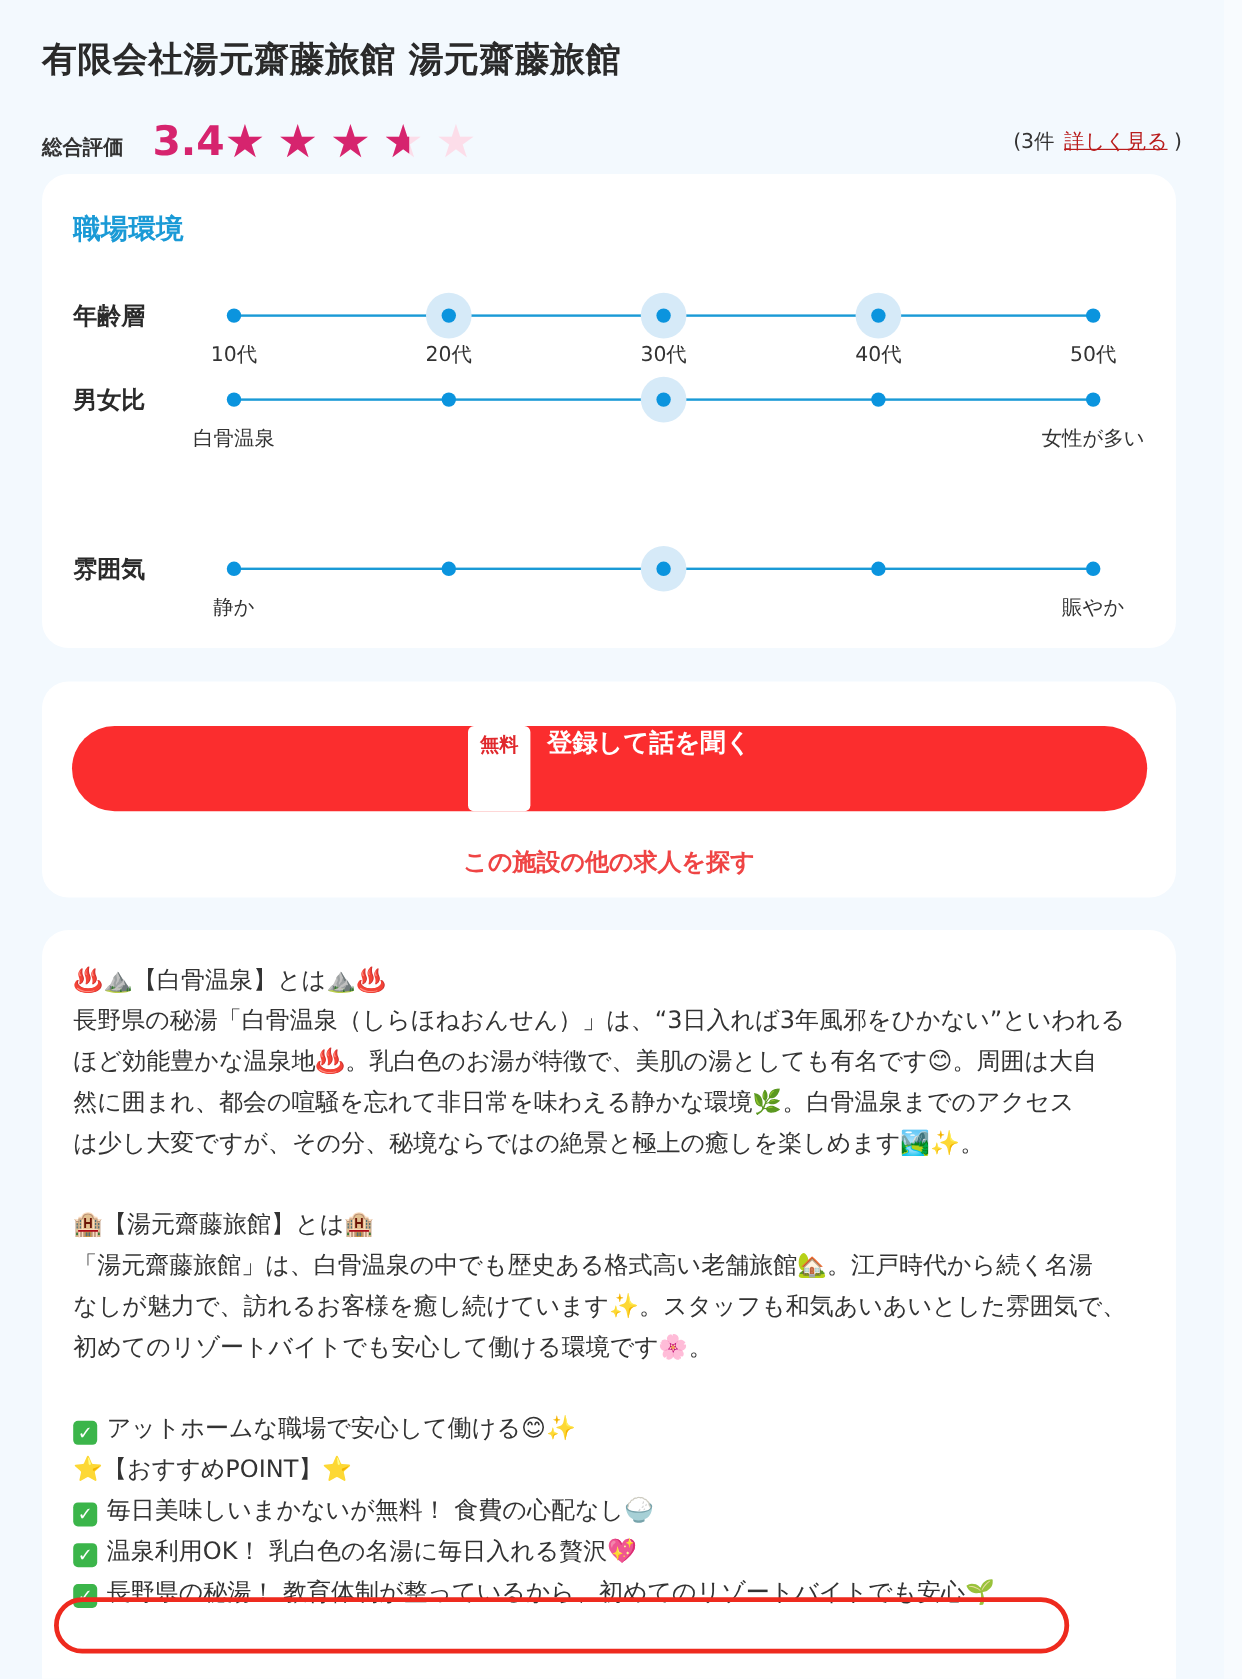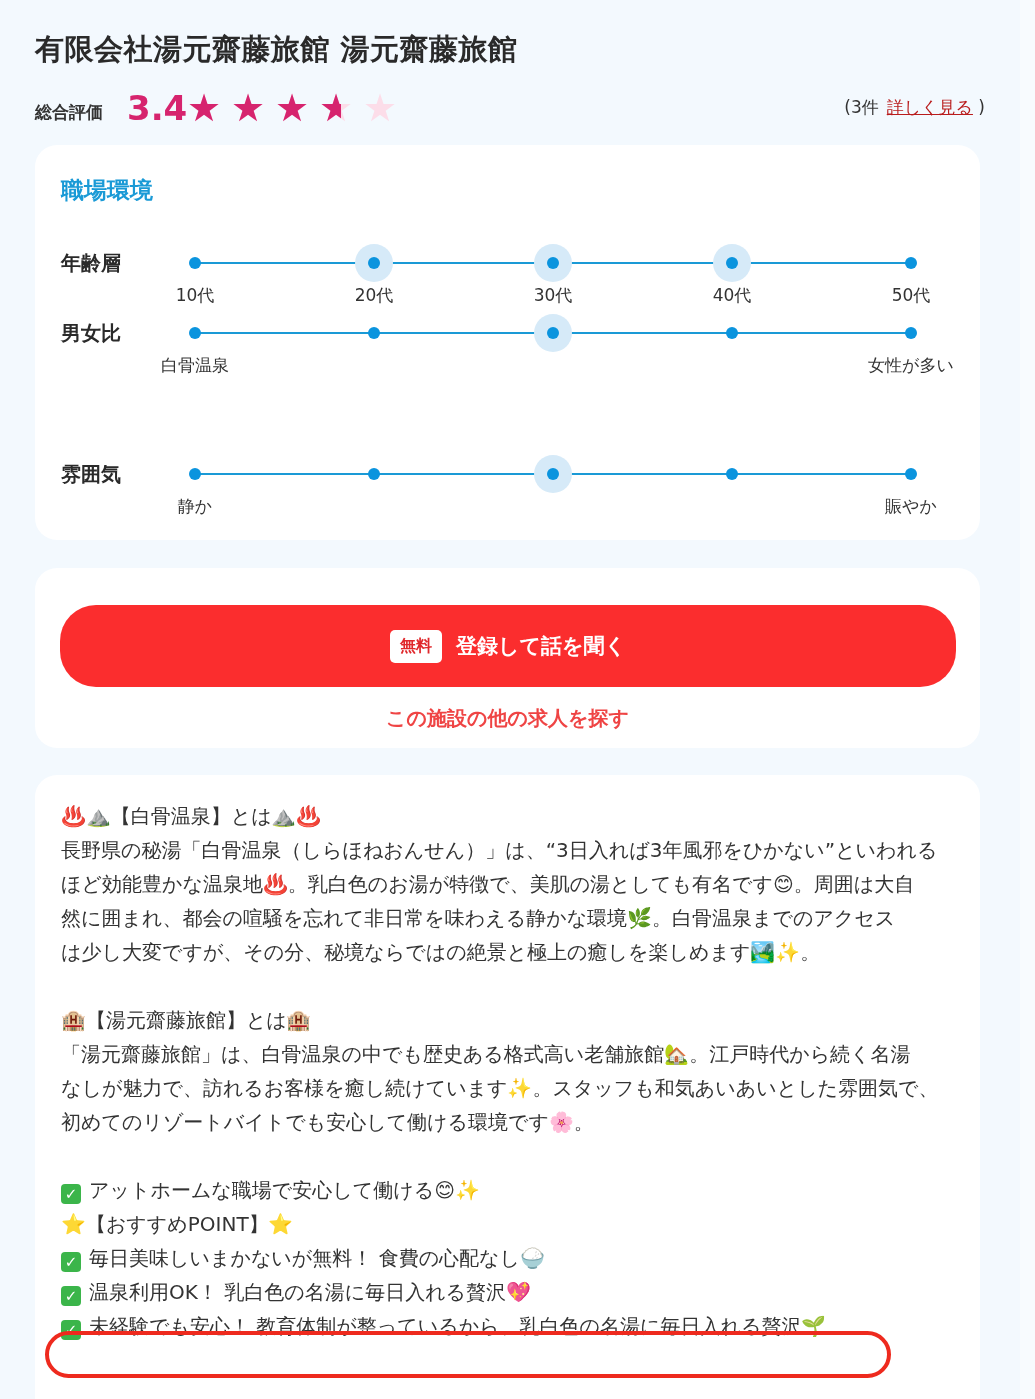--- a/index.html
+++ b/index.html
@@ -13,21 +13,21 @@
   .right-gutter {
     position: absolute; top: 0; right: 0; width: 15px; height: 1399px;
     background: #f8fbfe;
   }
   .title {
     position: absolute; left: 35px; top: 30px;
     font-size: 29px; font-weight: bold; color: #2a2a2a; letter-spacing: 0.5px;
     white-space: nowrap;
     text-align: center;
   }
-  .rating-row { position: absolute; left: 35px; top: 88px; height: 44px; width: 950px; }
+  .rating-row { position: absolute; left: 35px; top: 98px; height: 44px; width: 950px; }
   .rating-label { position: absolute; left: 0; top: 13px; font-size: 17px; font-weight: bold; color: #333; }
   .rating-value { position: absolute; left: 92px; top: 0; font-size: 34px; font-weight: bold; color: #d6246e; }
   .stars { position: absolute; left: 152px; top: 0; height: 40px; display: flex; }
   .star { position: relative; width: 44px; height: 40px; font-size: 38px; line-height: 40px; color: #fcdde9; }
   .star .fill { position: absolute; left: 0; top: 0; height: 40px; overflow: hidden; color: #d6246e; white-space: nowrap; }
   .review-count { position: absolute; right: 0; top: 8px; font-size: 17px; color: #333; white-space: nowrap; }
   .review-count a { color: #b91c1c; text-decoration: underline; margin-left: 8px; cursor: pointer; }
 
   .card { position: absolute; left: 35px; width: 945px; background: #ffffff; border-radius: 22px; }
   .card-env { top: 145px; height: 395px; }
@@ -36,23 +36,23 @@
 
   .env-title { position: absolute; left: 26px; top: 30px; font-size: 23px; font-weight: bold; color: #1a9ad6; }
   .scale-row { position: absolute; left: 0; width: 945px; height: 60px; }
   .scale-label { position: absolute; left: 26px; top: 0; font-size: 20px; font-weight: bold; color: #2a2a2a; }
   .scale-track { position: absolute; left: 160px; top: 12px; width: 716px; height: 2px; background: #1a9ad6; }
   .scale-dot { position: absolute; top: 0; width: 12px; height: 12px; margin-left: -6px; margin-top: -5px; border-radius: 50%; background: #0b94de; }
   .scale-halo { position: absolute; top: 0; width: 38px; height: 38px; margin-left: -19px; margin-top: -18px; border-radius: 50%; background: #d6eaf8; }
   .scale-tick { position: absolute; top: 22px; font-size: 17px; color: #333; transform: translateX(-50%); white-space: nowrap; }
 
   .cta-button {
-    position: absolute; left: 25px; top: 37px; width: 896px; height: 82px;
+    position: absolute; left: 25px; top: 37px; width: 896px; height: 71px;
     border-radius: 36px; background: #fb2d2e; cursor: pointer;
-    display: flex; align-items: center; justify-content: center;
+    display: flex; justify-content: center;
   }
   .free-badge {
     background: #fff; color: #e0282c; font-size: 16px; font-weight: bold;
     border-radius: 5px; padding: 6px 10px; margin-right: 14px;
   }
   .cta-text { color: #fff; font-size: 21px; font-weight: bold; }
   .other-jobs-link {
     position: absolute; left: 0; width: 945px; top: 137px; text-align: center;
     font-size: 20px; font-weight: bold; color: #ef4444; cursor: pointer;
   }
@@ -155,17 +155,17 @@
     <div class="desc-gap"></div>
     <div class="desc-line">🏨【湯元齋藤旅館】とは🏨</div>
     <div class="desc-line">「湯元齋藤旅館」は、白骨温泉の中でも歴史ある格式高い老舗旅館🏡。江戸時代から続く名湯</div>
     <div class="desc-line">なしが魅力で、訪れるお客様を癒し続けています✨。スタッフも和気あいあいとした雰囲気で、</div>
     <div class="desc-line">初めてのリゾートバイトでも安心して働ける環境です🌸。</div>
     <div class="desc-gap"></div>
     <div class="desc-line"><span class="check">✓</span><span>アットホームな職場で安心して働ける😊✨</span></div>
     <div class="desc-line">⭐【おすすめPOINT】⭐</div>
     <div class="desc-line"><span class="check">✓</span><span>毎日美味しいまかないが無料！ 食費の心配なし🍚</span></div>
     <div class="desc-line"><span class="check">✓</span><span>温泉利用OK！ 乳白色の名湯に毎日入れる贅沢💖</span></div>
-    <div class="desc-line"><span class="check">✓</span><span>未経験でも安心！ 教育体制が整っているから、乳白色の名湯に毎日入れる贅沢🌱</span></div>
+    <div class="desc-line"><span class="check">✓</span><span>長野県の秘湯！ 教育体制が整っているから、初めてのリゾートバイトでも安心🌱</span></div>
   </div>
 </section>
 
 <div class="highlight"></div>
 
 </body></html>

